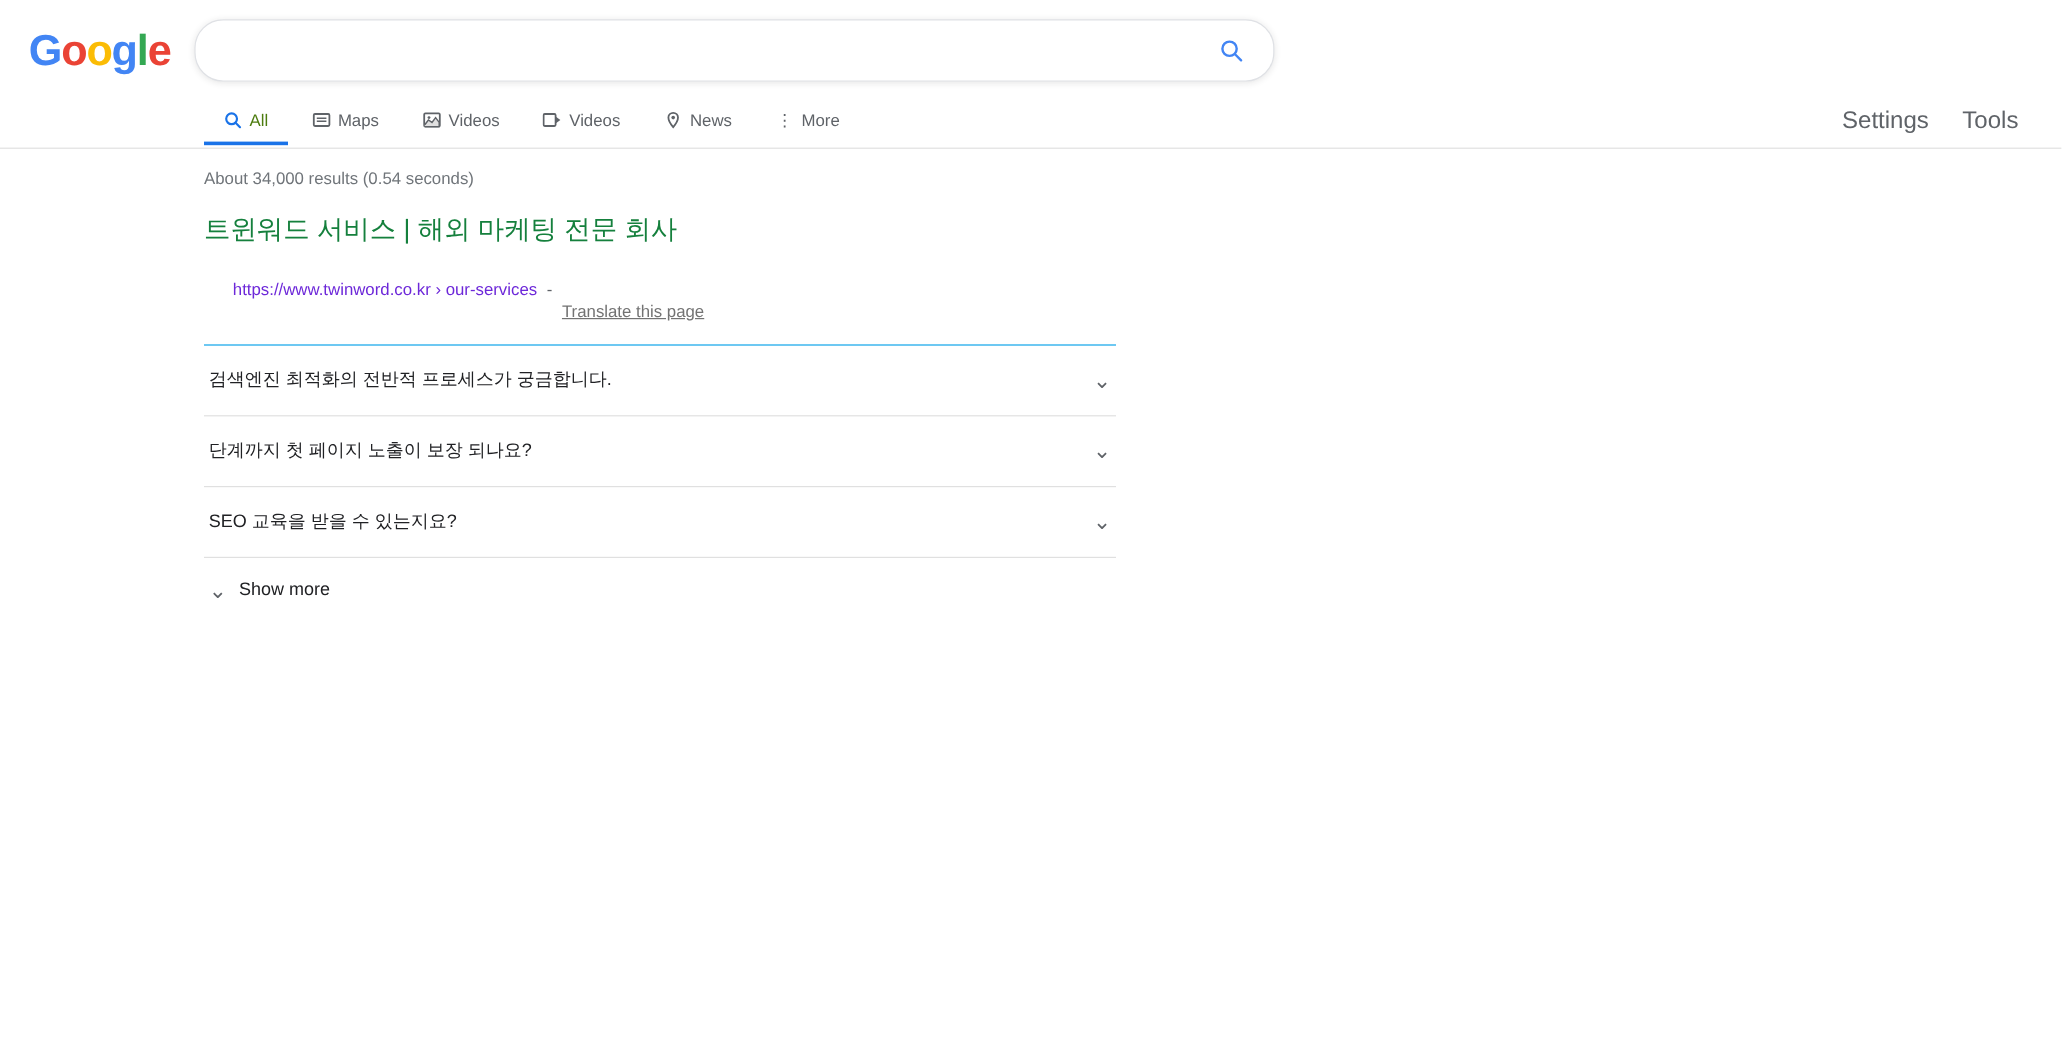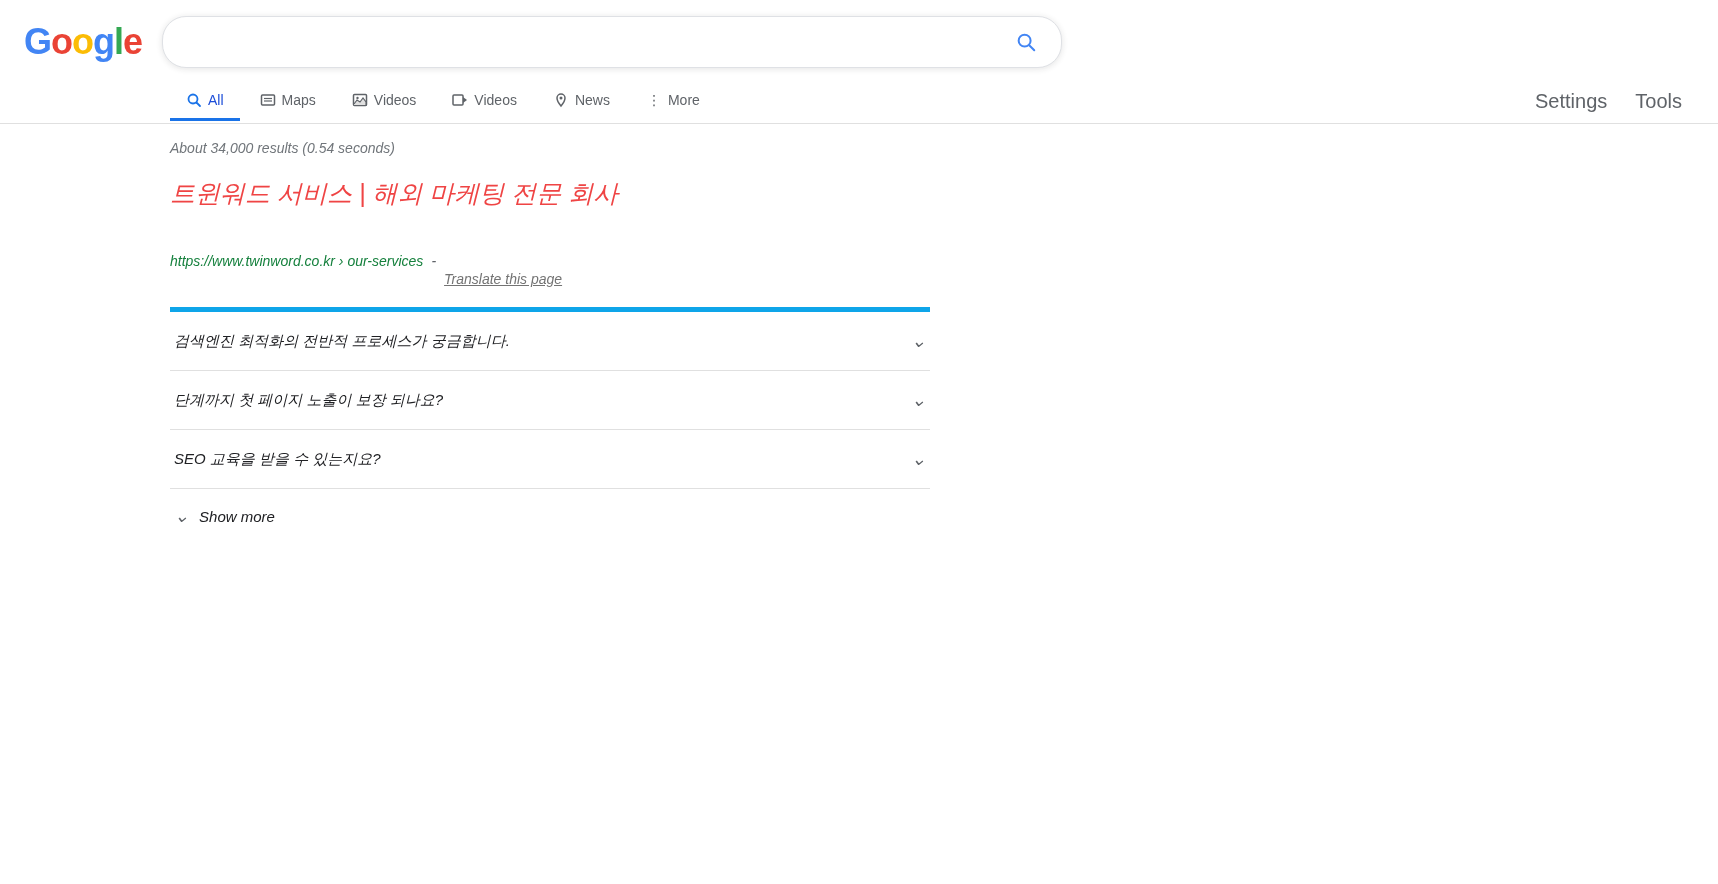--- a/index.html
+++ b/index.html
@@ -77,21 +77,21 @@
       gap: 6px;
       padding: 10px 16px;
       font-size: 14px;
       color: #5f6368;
       cursor: pointer;
       border-bottom: 3px solid transparent;
       text-decoration: none;
       white-space: nowrap;
     }
     .nav-tab.active {
-      color: #1d4ed8;
+      color: #4d7c0f;
       border-bottom: 3px solid #1a73e8;
     }
     .nav-tab-icon {
       width: 16px;
       height: 16px;
       display: flex;
       align-items: center;
       justify-content: center;
       font-size: 14px;
     }
@@ -102,53 +102,53 @@
       padding: 10px 12px;
       font-size: 20px;
       color: #5f6368;
       cursor: pointer;
     }
 
     
     .main-content {
       padding: 16px 24px 16px 170px;
       max-width: 1100px;
-      font-style: italic;
     }
 
     .results-count {
       font-size: 14px;
       color: #70757a;
       margin-bottom: 20px;
     }
 
     
     .result-item {
       margin-bottom: 16px;
       max-width: 760px;
     }
     .result-title {
-      font-size: 25px;
-      color: #ef4444;
+      font-size: 22px;
+      color: #15803d;
       cursor: pointer;
       text-decoration: none;
       line-height: 1.4;
       display: block;
-      margin-bottom: 24px;
+      margin-bottom: 8px;
     }
     .result-url-row {
       display: flex;
       align-items: center;
       gap: 8px;
       margin-bottom: 6px;
       font-size: 14px;
     }
     .result-url {
-      color: #15803d;
-      font-size: 14px;
+      color: #6d28d9;
+      font-size: 14px;
+      margin-left: 24px;
     }
     .result-translate {
       color: #737373;
       font-size: 14px;
       cursor: pointer;
       margin-top: 36px;
     }
     .result-dash {
       color: #5f6368;
     }
@@ -158,21 +158,21 @@
       line-height: 1.6;
     }
     .result-snippet strong {
       font-weight: 700;
     }
 
     
     .faq-list {
       max-width: 760px;
       margin-top: 20px;
-      border-top: 5px solid #0ea5e9;
+      border-top: 1px solid #0ea5e9;
     }
     .faq-item {
       display: flex;
       align-items: center;
       justify-content: space-between;
       padding: 18px 4px;
       border-bottom: 1px solid #e0e0e0;
       cursor: pointer;
     }
     .faq-text {

